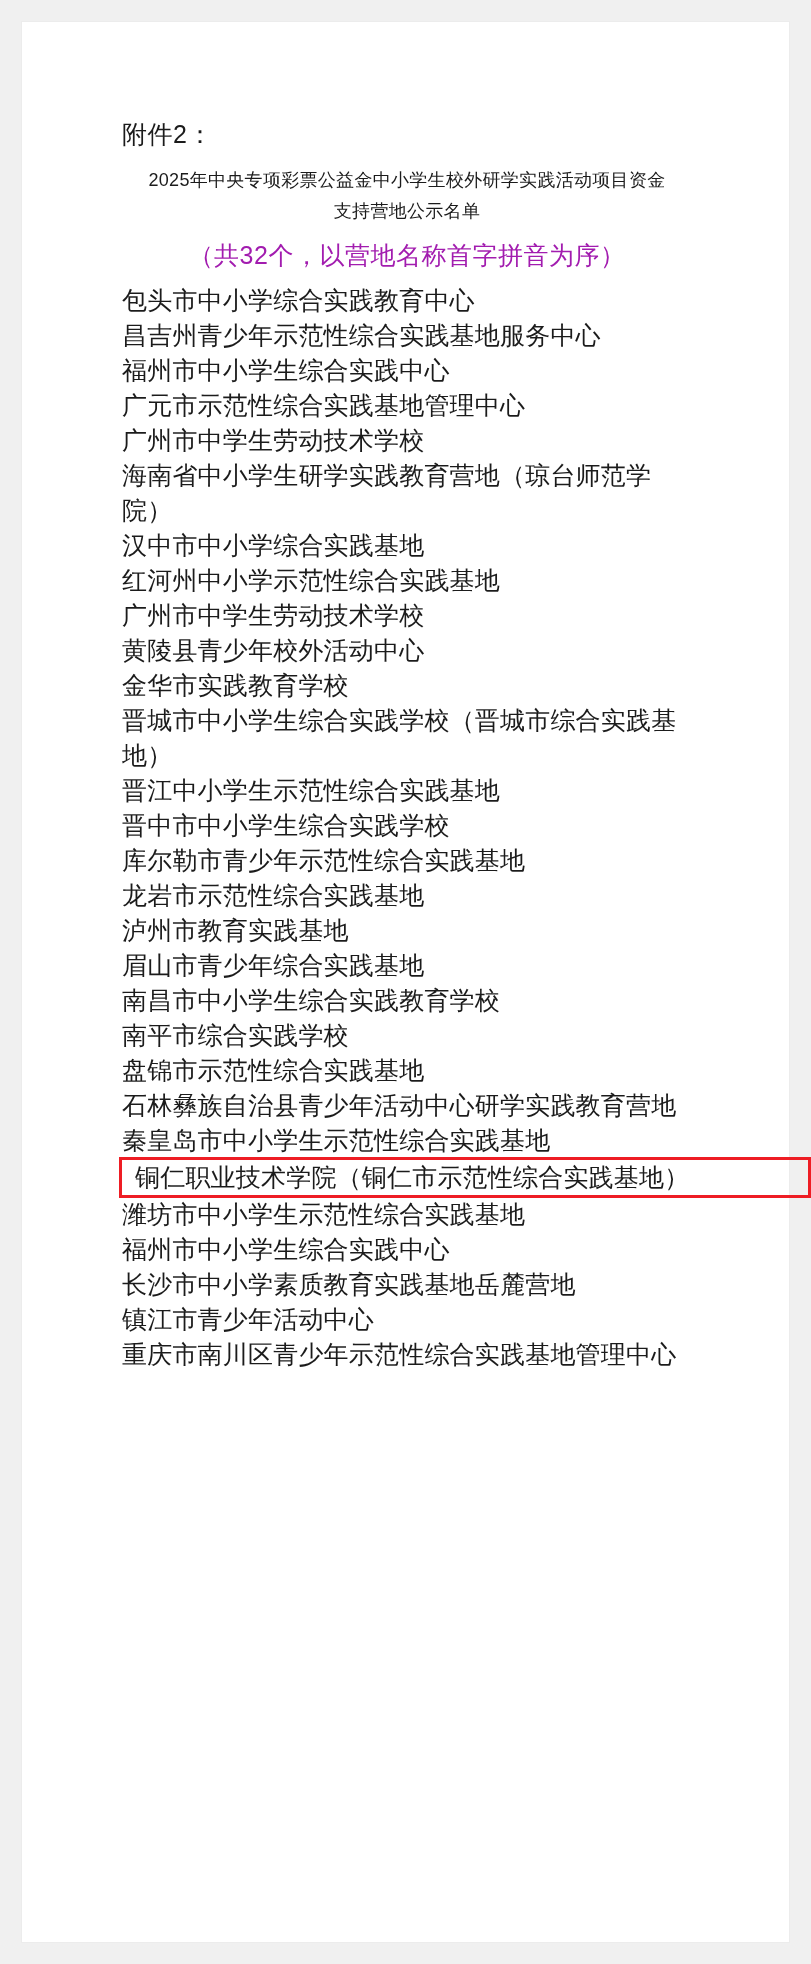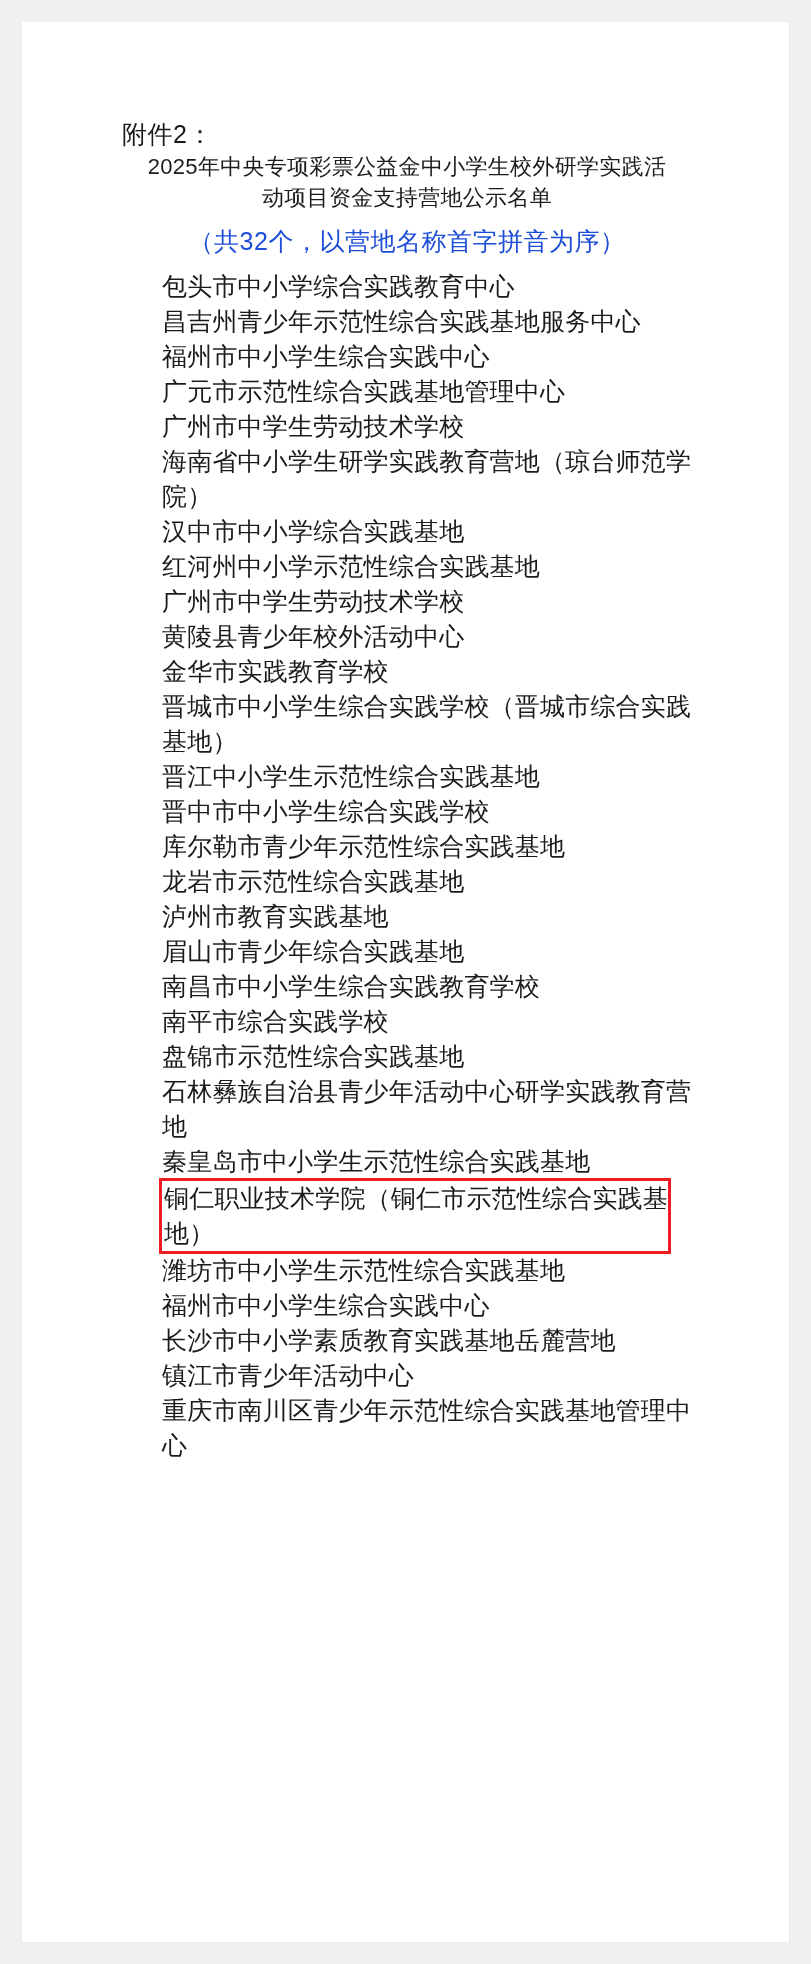--- a/index.html
+++ b/index.html
@@ -31,58 +31,57 @@
     position: absolute;
     left: 100px;
     top: 95px;
     width: 570px;
   }
   .attachment-label {
     font-size: 25px;
     line-height: 34px;
     color: #1b1b1b;
     letter-spacing: 0.5px;
-    margin-bottom: 0;
+    margin-bottom: 14px;
   }
   .doc-title {
     text-align: center;
-    font-size: 22px;
+    font-size: 18px;
     line-height: 31px;
     color: #1b1b1b;
     padding: 0 22px;
     letter-spacing: 0.3px;
   }
   .doc-subtitle {
     text-align: center;
     font-size: 25px;
     line-height: 40px;
-    color: #1d4ed8;
+    color: #a21caf;
     margin-top: 8px;
     letter-spacing: 0.5px;
   }
   .list {
     margin-top: 8px;
-    margin-left: 40px;
   }
   .list-item {
     font-size: 25px;
     line-height: 35px;
     color: #1b1b1b;
     letter-spacing: 0.2px;
     position: relative;
   }
   .list-item.highlight {
     outline: 3px solid #ee1d24;
     outline-offset: 0px;
     background: transparent;
     position: relative;
     z-index: 2;
     margin: 2px 0;
-    padding-left: 2px;
-    width: 506px;
+    padding-left: 13px;
+    width: 686px;
     box-sizing: border-box;
   }
 </style>
 </head>
 <body>
 
 <div class="page">
   <div class="sheet">
     <div class="content">
       <div class="attachment-label">附件2：</div>

